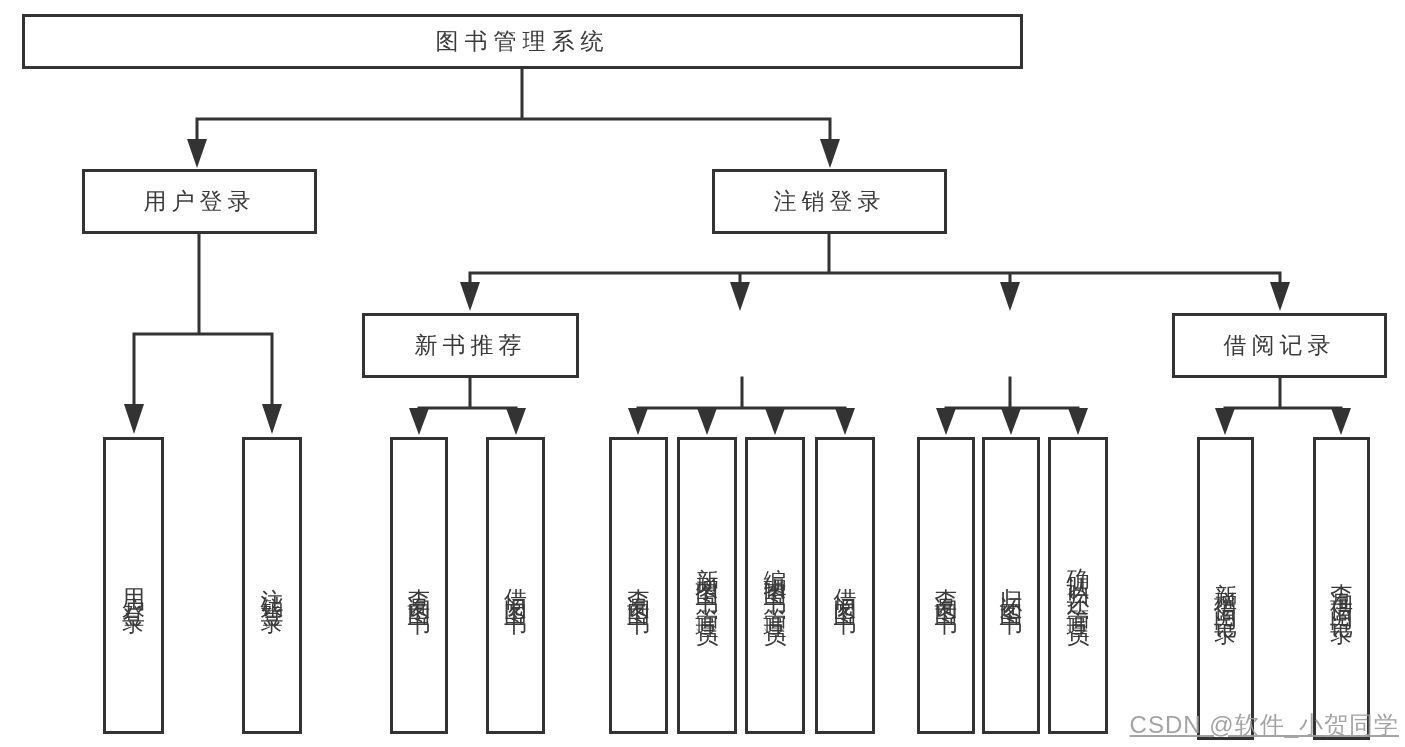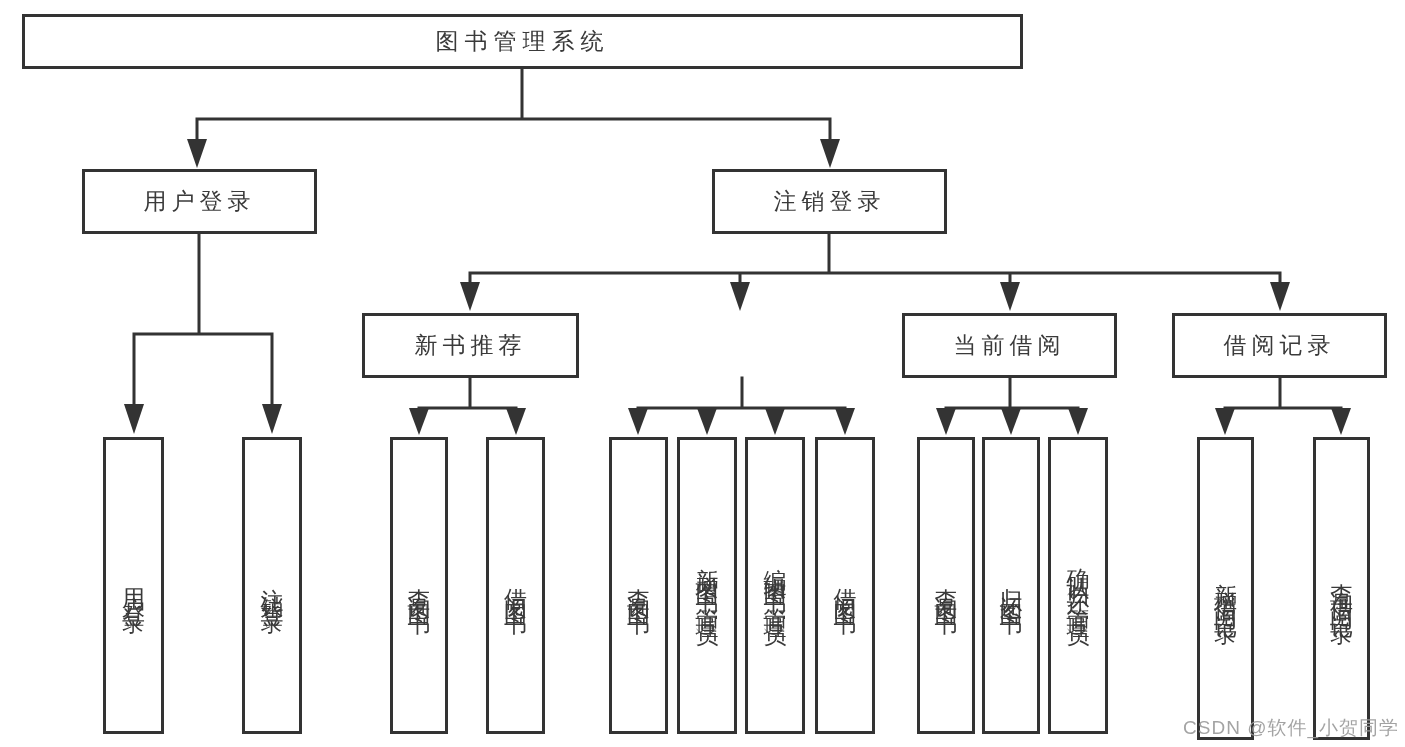--- a/index.html
+++ b/index.html
@@ -40,23 +40,23 @@
   .lvl2 { top: 169px; width: 235px; height: 65px; }
   .lvl3 { top: 313px; height: 65px; align-items: center; }
   .leaf {
     top: 437px; height: 297px;
     writing-mode: vertical-rl;
     font-size: 23px; letter-spacing: 8px; line-height: 1;
     color: var(--text);
   }
   .watermark {
     position: absolute; right: 6px; bottom: 6px;
-    font-size: 19px; letter-spacing: 1px;
+    font-size: 24px; letter-spacing: 1px;
     color: var(--watermark); opacity: 0.92;
-    white-space: nowrap; z-index: 5;
+    white-space: nowrap; z-index: 5; text-decoration: underline;
   }
 </style>
 </head>
 <body>
 
 <div class="canvas">
 
   <svg class="connectors" viewBox="0 0 1405 747" xmlns="http://www.w3.org/2000/svg">
 
     <path d="M522 68 V119 M197 119 H830 M197 119 V141 M830 119 V141"></path>
@@ -100,23 +100,20 @@
   <div class="node lvl2 hnode" style="left:82px;">
     <span>用户登录</span>
   </div>
   <div class="node lvl2 hnode" style="left:712px;">
     <span>注销登录</span>
   </div>
 
   <div class="node lvl3 hnode" style="left:362px;width:217px;">
     <span>新书推荐</span>
   </div>
-  <div class="node lvl3 hnode" style="left:902px;width:215px;">
-    <span>当前借阅</span>
-  </div>
   <div class="node lvl3 hnode" style="left:1172px;width:215px;">
     <span>借阅记录</span>
   </div>
 
   <div class="node leaf" style="left:103px;width:61px;">
     <span>用户登录</span>
   </div>
   <div class="node leaf" style="left:242px;width:60px;">
     <span>注销登录</span>
   </div>

